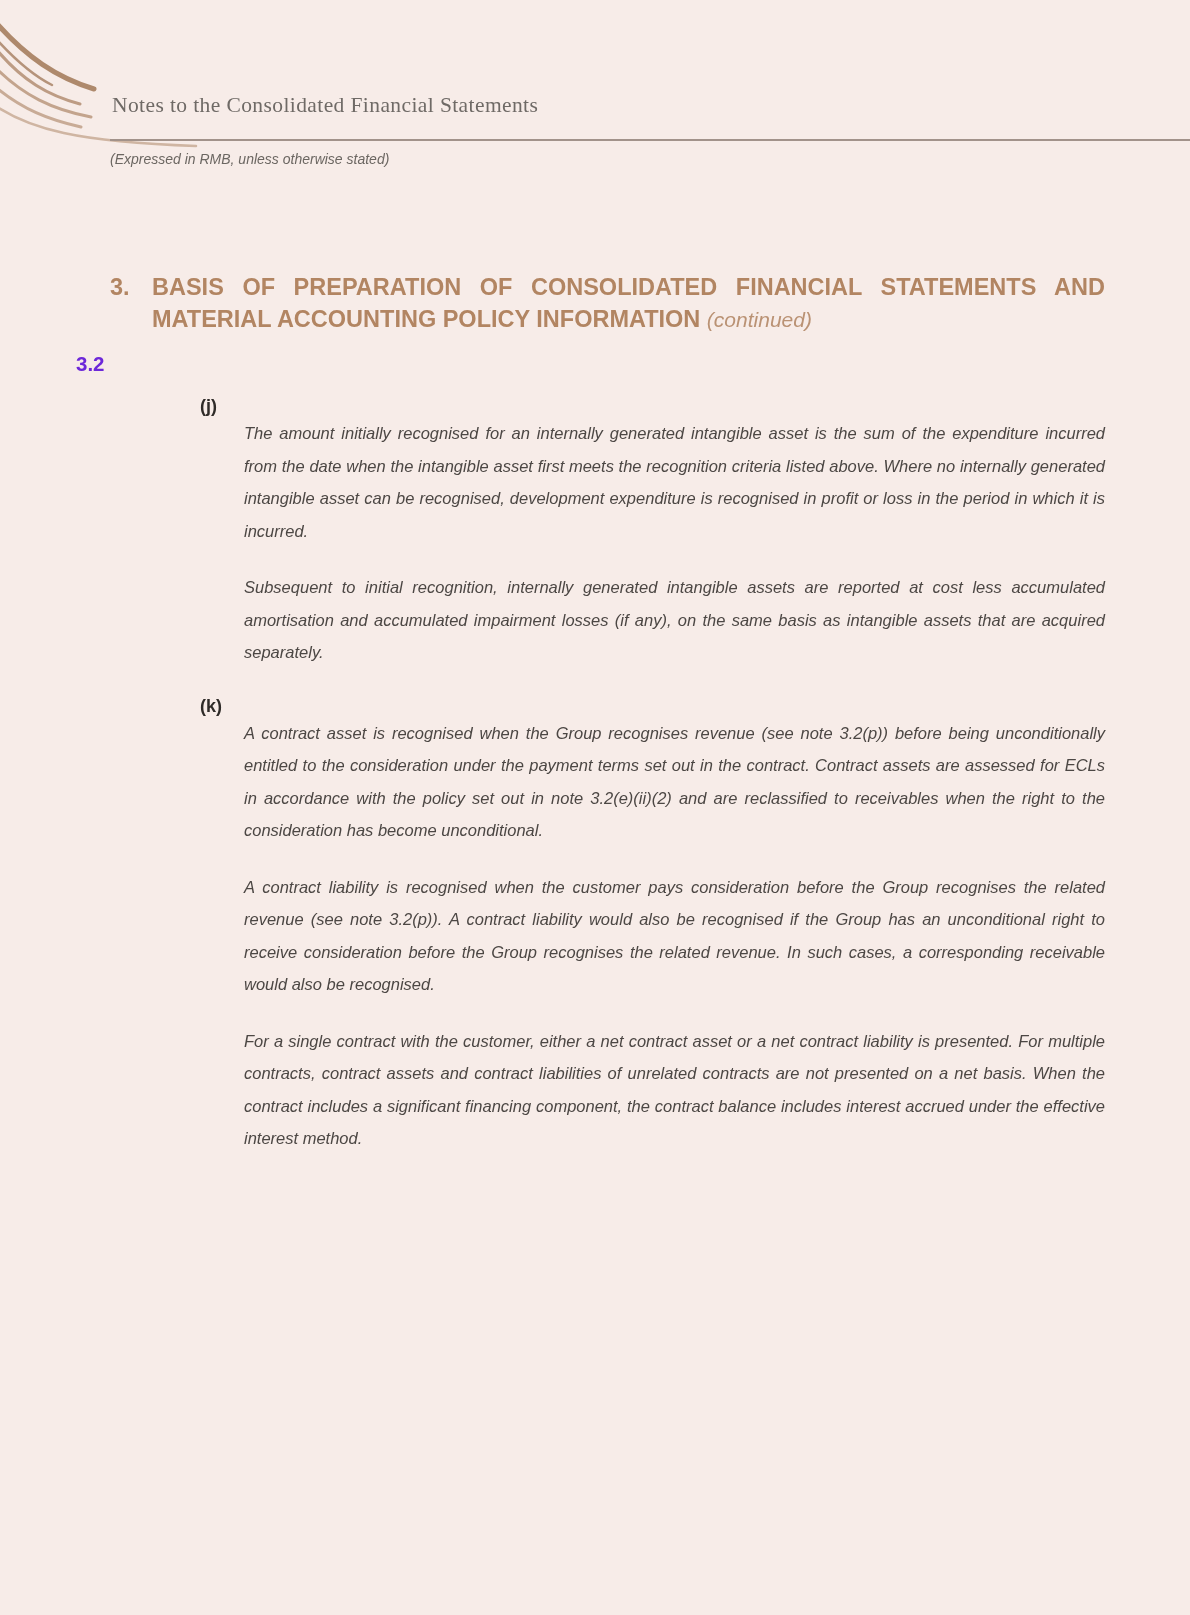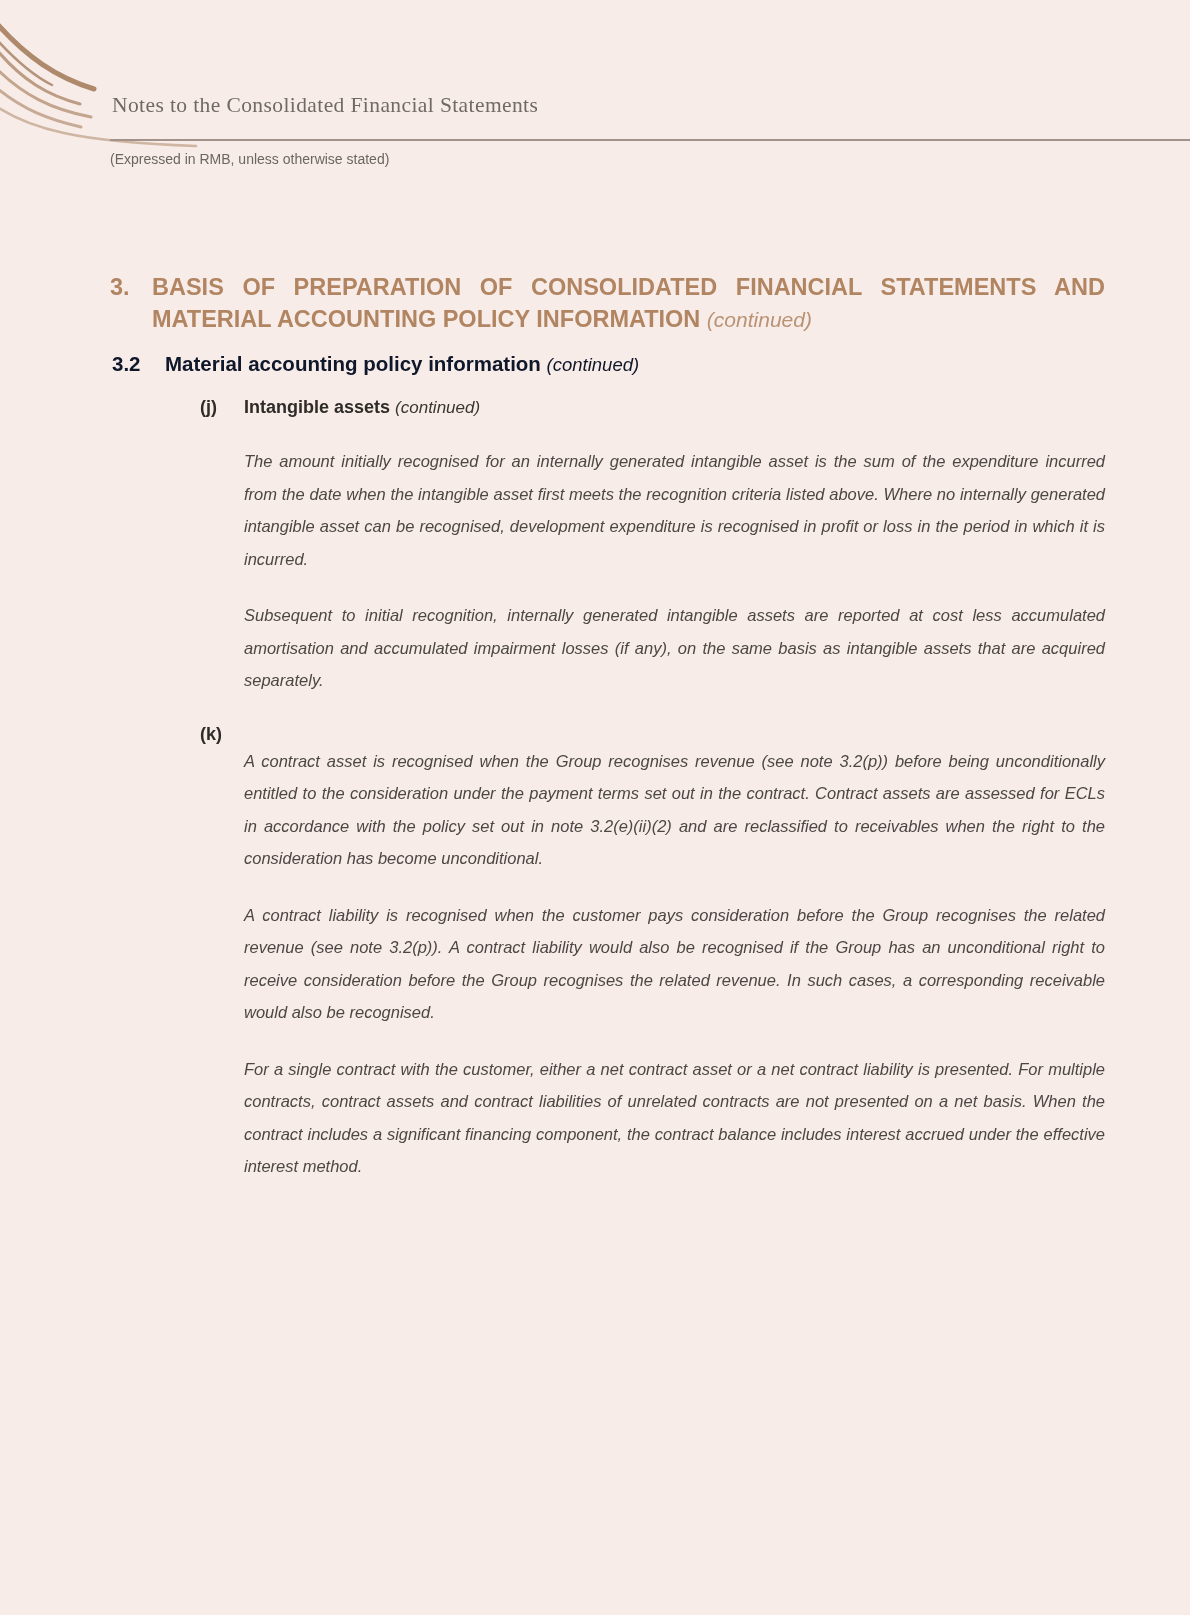--- a/index.html
+++ b/index.html
@@ -22,41 +22,41 @@
     font-family: "Liberation Serif", serif;
     font-size: 21.5px; font-weight: 400;
     color: #6f6a66; letter-spacing: 0.4px;
   }
   .rule {
     position: absolute; left: 110px; right: 0; top: 139px;
     height: 1.5px; background: #a2928a;
   }
   .expressed {
     position: absolute; left: 110px; top: 151px;
-    font-size: 14px; color: #6b6661;
+    font-size: 14px; font-style: italic; color: #6b6661;
   }
 
   
   .main { position: absolute; left: 0; right: 0; top: 271px; }
 
   .sec3 {
     display: flex; margin: 0 85px 0 110px;
     color: #b28562; font-weight: bold;
     font-size: 23.5px; line-height: 32px;
   }
   .sec3 .num { flex: none; width: 42px; }
   .sec3 .title { flex: 1; text-align: justify; }
   .cont-sec3 {
     font-weight: normal; font-style: italic;
     font-size: 21px; color: #ba9274;
   }
 
   .sec32 {
-    display: flex; margin: 13px 85px 0 112px;
-    color: #0f172a; font-weight: bold;
+    display: flex; margin: 13px 85px 0 76px;
+    color: #6d28d9; font-weight: bold;
     font-size: 20.5px; line-height: 30px;
   }
   .sec32 .num { flex: none; width: 53px; }
   .cont-sec32 { font-weight: normal; font-style: italic; font-size: 18.5px; }
 
   .item { display: flex; margin: 14px 85px 0 200px; }
   .item .label {
     flex: none; width: 44px;
     font-weight: bold; font-size: 18px; line-height: 26px; color: #2f2b28;
   }
@@ -101,27 +101,25 @@
 
   <div class="main">
 
     <div class="sec3">
       <div class="num">3.</div>
       <div class="title"><span>BASIS OF PREPARATION OF CONSOLIDATED FINANCIAL STATEMENTS AND MATERIAL ACCOUNTING POLICY INFORMATION</span> <span class="cont-sec3">(continued)</span></div>
     </div>
 
     <div class="sec32">
       <div class="num">3.2</div>
-      <div class="title"><span>Material accounting policy information</span> <span class="cont-sec32">(continued)</span></div>
     </div>
 
     <div class="item item-j">
       <div class="label">(j)</div>
       <div class="body">
-        <h3><span>Intangible assets</span> <span class="cont-h">(continued)</span></h3>
         <p>The amount initially recognised for an internally generated intangible asset is the sum of the expenditure incurred from the date when the intangible asset first meets the recognition criteria listed above. Where no internally generated intangible asset can be recognised, development expenditure is recognised in profit or loss in the period in which it is incurred.</p>
         <p>Subsequent to initial recognition, internally generated intangible assets are reported at cost less accumulated amortisation and accumulated impairment losses (if any), on the same basis as intangible assets that are acquired separately.</p>
       </div>
     </div>
 
     <div class="item item-k">
       <div class="label">(k)</div>
       <div class="body">
         <p>A contract asset is recognised when the Group recognises revenue (see note 3.2(p)) before being unconditionally entitled to the consideration under the payment terms set out in the contract. Contract assets are assessed for ECLs in accordance with the policy set out in note 3.2(e)(ii)(2) and are reclassified to receivables when the right to the consideration has become unconditional.</p>
         <p>A contract liability is recognised when the customer pays consideration before the Group recognises the related revenue (see note 3.2(p)). A contract liability would also be recognised if the Group has an unconditional right to receive consideration before the Group recognises the related revenue. In such cases, a corresponding receivable would also be recognised.</p>

